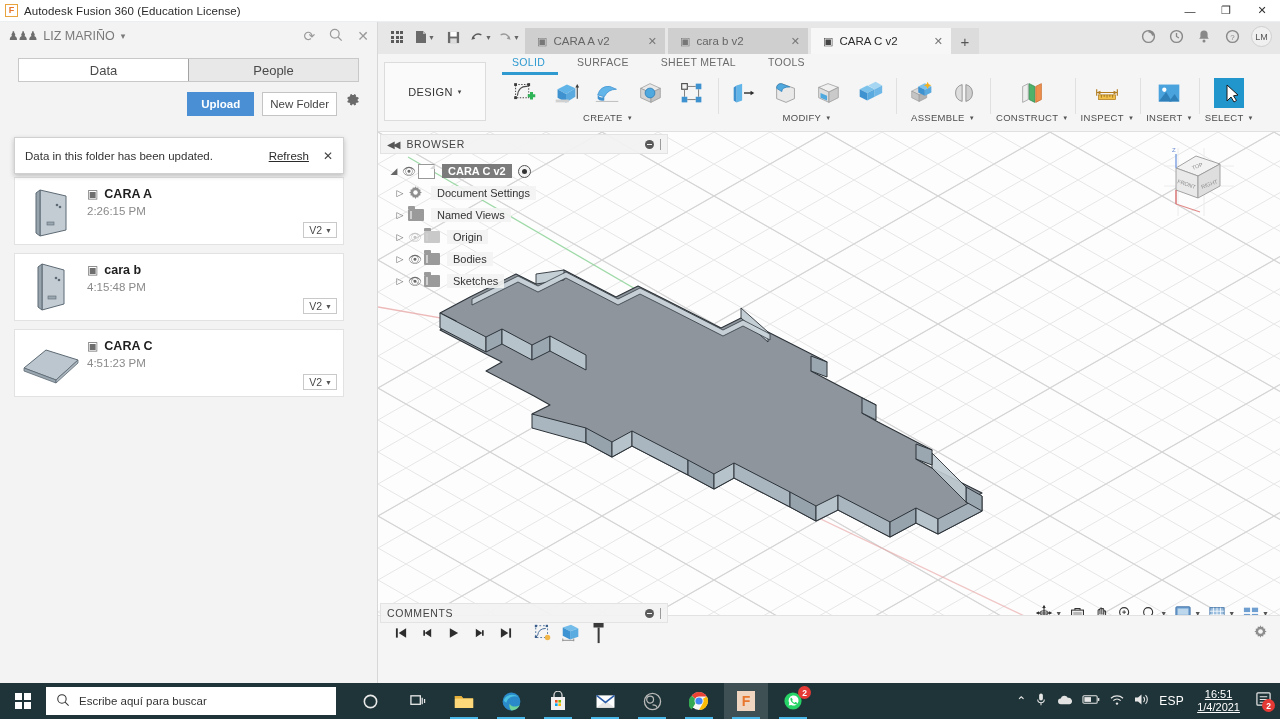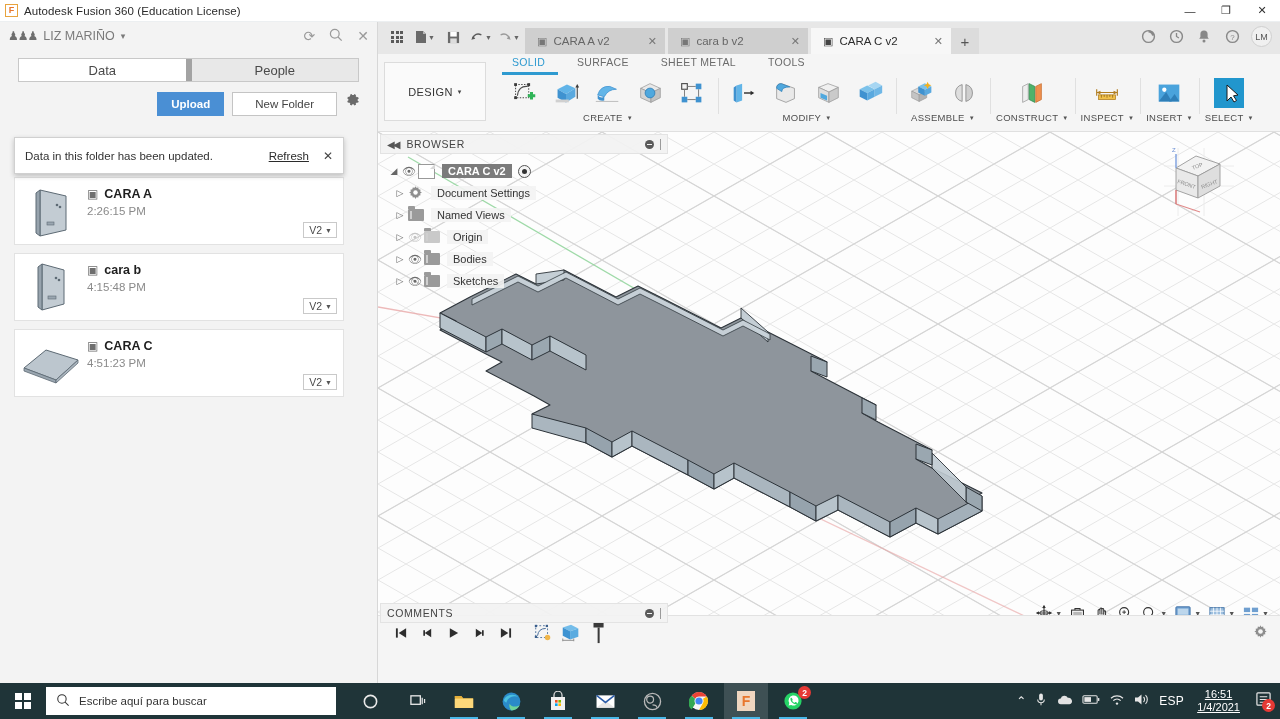--- a/index.html
+++ b/index.html
@@ -48,34 +48,34 @@
 
   .dp-tabs {
     display: flex; margin: 8px 18px 0 18px; height: 24px;
     border: 1px solid #c8c8c8; background: #fff;
   }
   .dp-tab {
     flex: 1; display: flex; align-items: center; justify-content: center;
     font-size: 13px; color: #4a4a4a; cursor: pointer;
   }
   .dp-tab.active { background: #fff; }
-  .dp-tab.inactive { background: #e8e8e8; border-left: 6px solid #a3a3a3; }
+  .dp-tab.inactive { background: #e8e8e8; border-left: 1px solid #a3a3a3; }
 
   .dp-actions {
     display: flex; align-items: flex-start; justify-content: flex-end;
     gap: 8px; margin: 10px 16px 0 16px; height: 24px;
   }
   .btn-upload {
     background: #4a8fd4; color: #fff; border: none; height: 24px;
     padding: 0 14px; font-size: 11.5px; cursor: pointer;
     font-family: "Liberation Sans", sans-serif; font-weight: bold;
   }
   .btn-newfolder {
     background: #fff; color: #444; border: 1px solid #c4c4c4; height: 24px;
-    padding: 0 22px; font-size: 11.5px; cursor: pointer;
+    padding: 0 7px; font-size: 11.5px; cursor: pointer;
     font-family: "Liberation Sans", sans-serif;
   }
   .dp-gear { color: #6a6a6a; font-size: 15px; cursor: pointer; line-height:1;}
 
   .notif {
     position: absolute; left: 14px; top: 115px; width: 330px; height: 37px;
     background: #fff; border: 1px solid #d0d0d0;
     box-shadow: 0 2px 5px rgba(0,0,0,.22);
     display: flex; align-items: center; padding: 0 10px; z-index: 20;
   }

